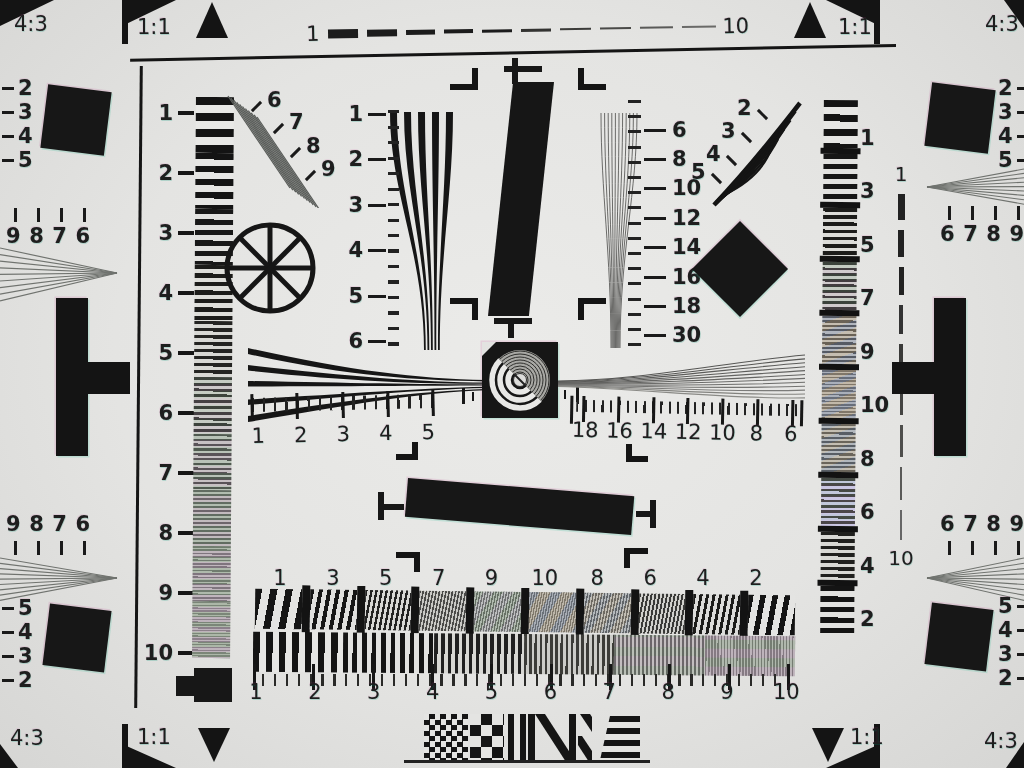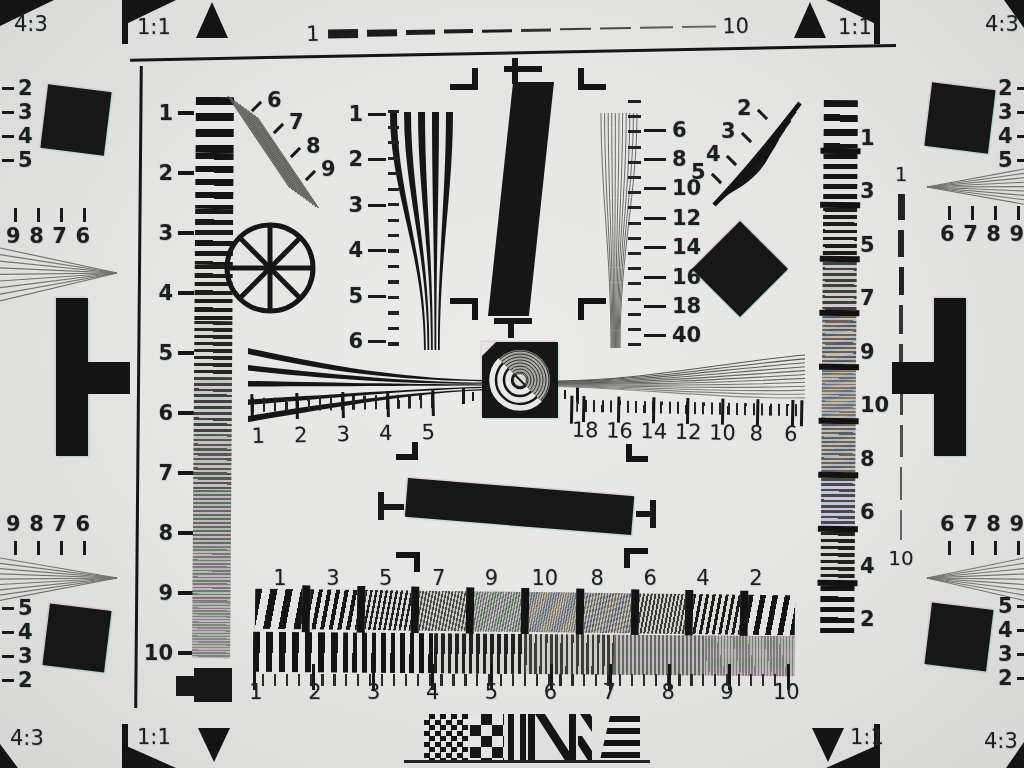--- a/index.html
+++ b/index.html
@@ -618,21 +618,21 @@
       <span class="crrow">
         <i class="crtick"></i>
         <b class="num">16</b>
       </span>
       <span class="crrow">
         <i class="crtick"></i>
         <b class="num">18</b>
       </span>
       <span class="crrow">
         <i class="crtick"></i>
-        <b class="num">40</b>
+        <b class="num">30</b>
       </span>
     </div>
 
   <div class="abs ink ca" style="left:706px;top:235px;width:68px;height:68px;transform:rotate(45deg);"></div>
 
   <svg class="abs" style="left:690px;top:83px;" width="118" height="132">
     <g stroke="#141414" fill="none">
       <path d="M24,122 Q62,82 110,20" stroke-width="4.5"></path>
       <path d="M26,120 Q64,84 105,28" stroke-width="4"></path>
       <path d="M28,118 Q66,86 100,37" stroke-width="3.5"></path>

